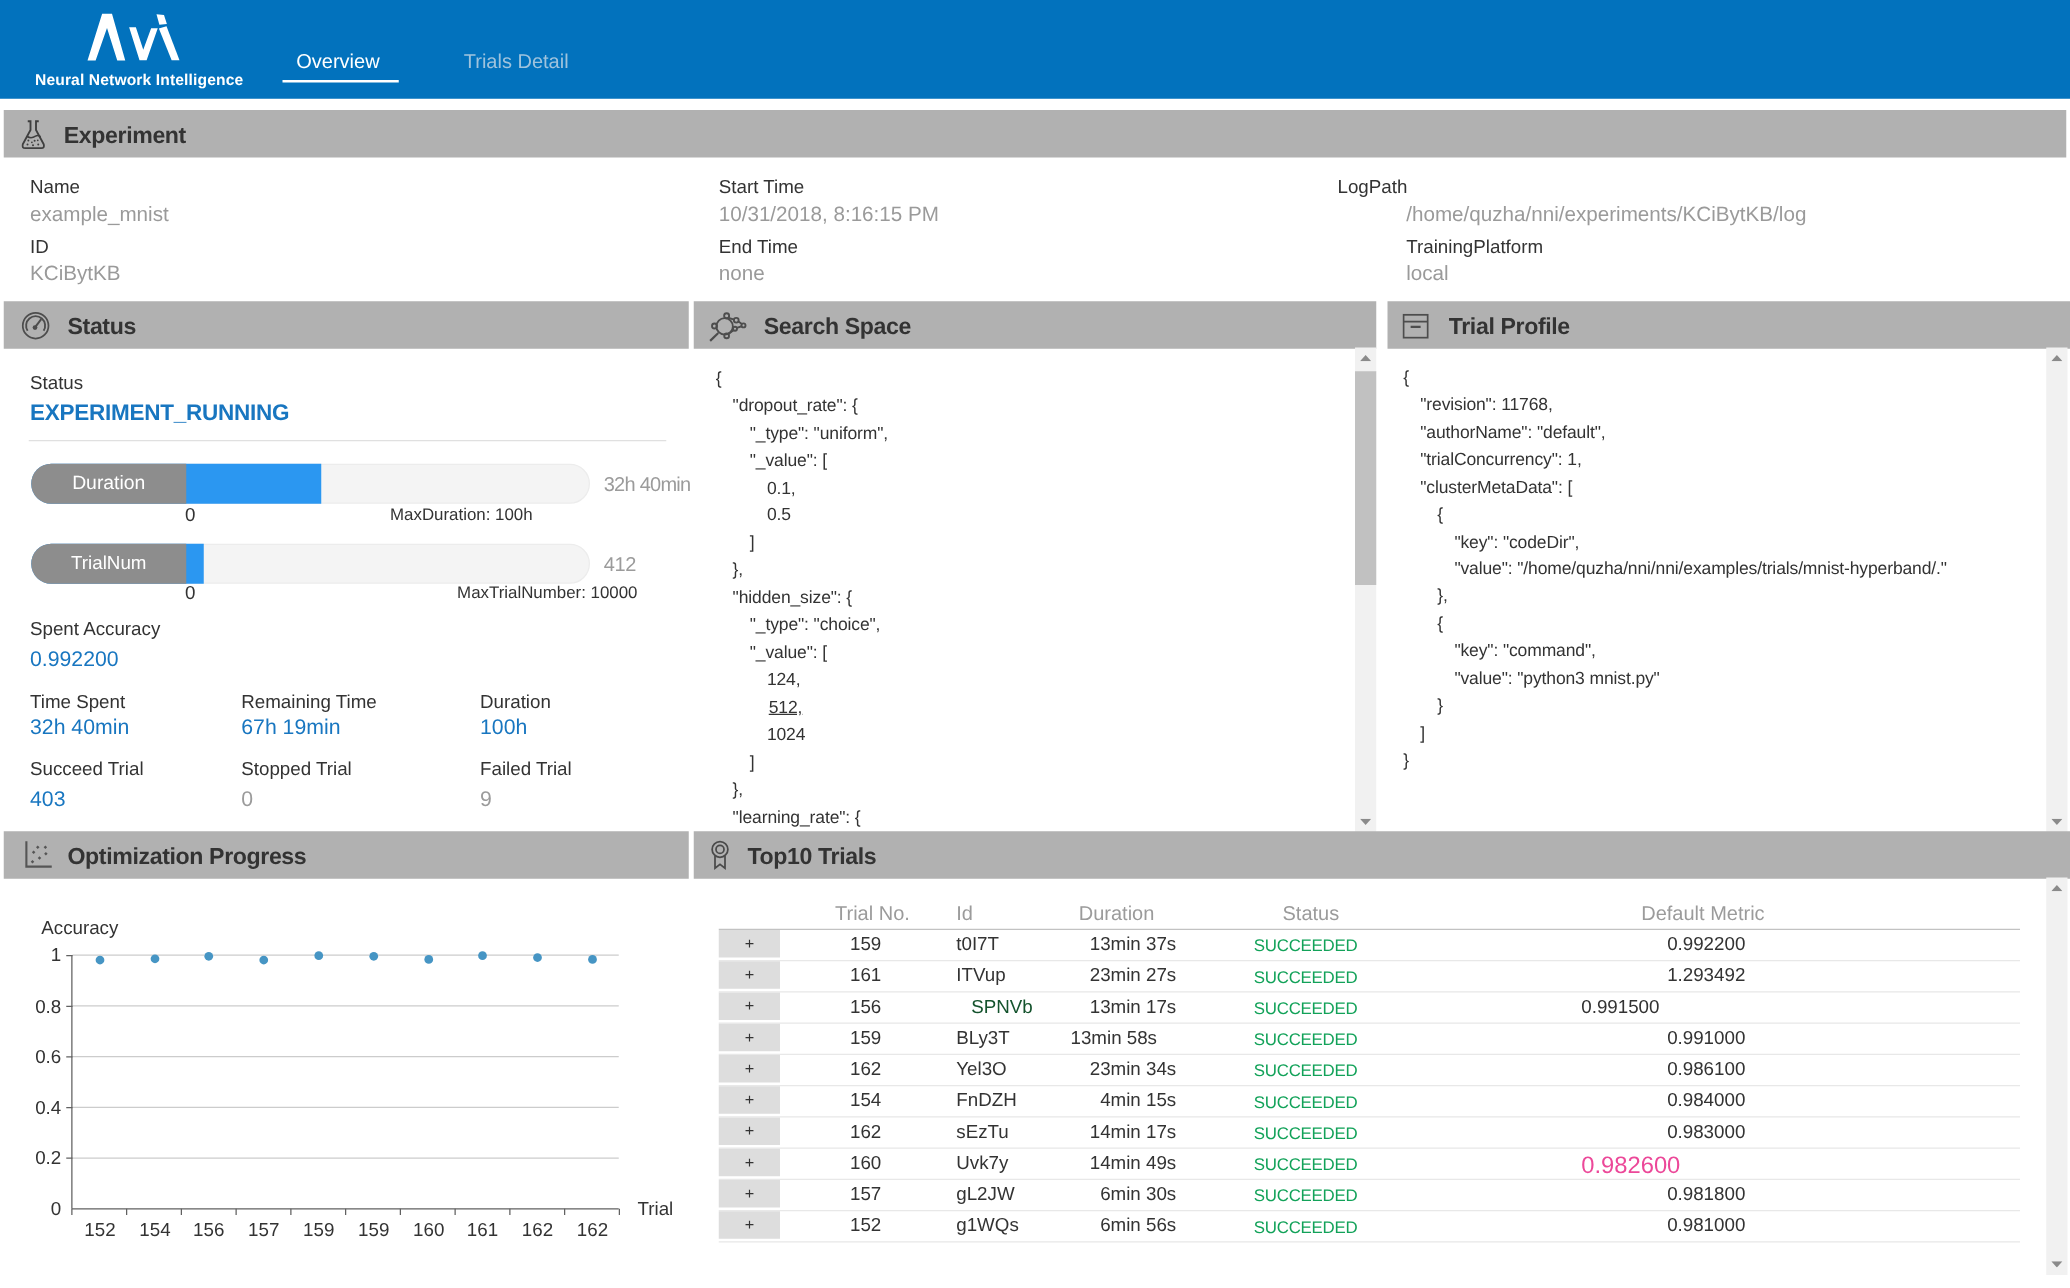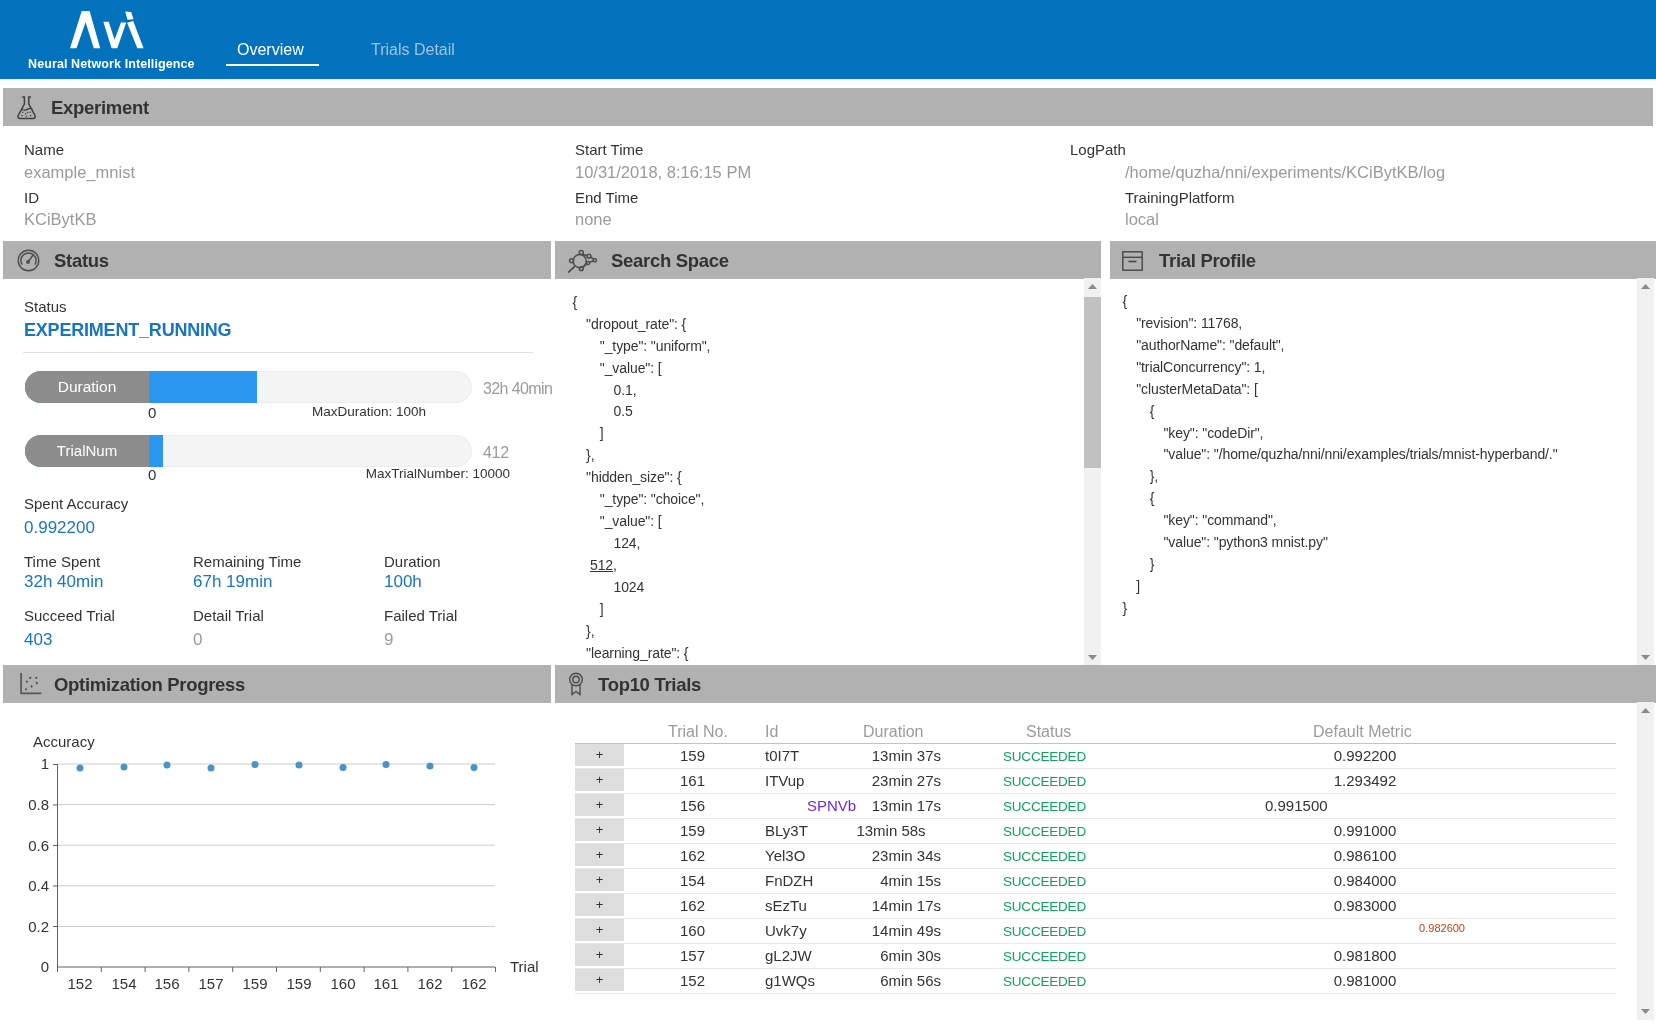--- a/index.html
+++ b/index.html
@@ -110,21 +110,21 @@
 <div class="abs lbl" style="left:24px; top:494.5px;">Spent Accuracy</div>
 <div class="abs bval" style="left:24px; top:517.5px;">0.992200</div>
 
 <div class="abs lbl" style="left:24px; top:553px;">Time Spent</div>
 <div class="abs lbl" style="left:193px; top:553px;">Remaining Time</div>
 <div class="abs lbl" style="left:384px; top:553px;">Duration</div>
 <div class="abs bval" style="left:24px; top:572px;">32h 40min</div>
 <div class="abs bval" style="left:193px; top:572px;">67h 19min</div>
 <div class="abs bval" style="left:384px; top:572px;">100h</div>
 <div class="abs lbl" style="left:24px; top:607px;">Succeed Trial</div>
-<div class="abs lbl" style="left:193px; top:607px;">Detail Trial</div>
+<div class="abs lbl" style="left:193px; top:607px;">Stopped Trial</div>
 <div class="abs lbl" style="left:384px; top:607px;">Failed Trial</div>
 <div class="abs bval" style="left:24px; top:630px;">403</div>
 <div class="abs" style="left:193px; top:630px; font-size:17px; color:#9b9b9b;">0</div>
 <div class="abs" style="left:384px; top:630px; font-size:17px; color:#9b9b9b;">9</div>
 
 <div class="abs band" style="left:555px; top:241px; width:546px;">
   <svg style="left:11px; top:6px;" width="32" height="28" viewBox="0 0 32 28">
     <g stroke="#4d4d4d" stroke-width="1.5" fill="none">
       <circle cx="13.7" cy="14.1" r="6.6"></circle>
       <circle cx="15.3" cy="5.6" r="2"></circle>
@@ -145,21 +145,21 @@
     <div style="left:599.8px; top:337.6px;">"_type": "uniform",</div>
     <div style="left:599.8px; top:359.6px;">"_value": [</div>
     <div style="left:613.5px; top:381.5px;">0.1,</div>
     <div style="left:613.5px; top:403.4px;">0.5</div>
     <div style="left:599.8px; top:425.3px;">]</div>
     <div style="left:586.1px; top:447.2px;">},</div>
     <div style="left:586.1px; top:469.2px;">"hidden_size": {</div>
     <div style="left:599.8px; top:491.1px;">"_type": "choice",</div>
     <div style="left:599.8px; top:513.0px;">"_value": [</div>
     <div style="left:613.5px; top:534.9px;">124,</div>
-    <div style="left:590px; top:556.8px;text-decoration:underline;">512,</div>
+    <div style="left:615px; top:556.8px;text-decoration:underline;">512,</div>
     <div style="left:613.5px; top:578.8px;">1024</div>
     <div style="left:599.8px; top:600.7px;">]</div>
     <div style="left:586.1px; top:622.6px;">},</div>
     <div style="left:586.1px; top:644.5px;">"learning_rate": {</div>
   </div>
 
 <div class="abs sb" style="left:1084px; top:278px; height:388px;">
   <div class="ar" style="top:0;">
       <svg width="9" height="5" viewBox="0 0 9 5">
         <path d="M0,5 L4.5,0 L9,5 Z" fill="#8a8a8a"></path>
@@ -318,21 +318,21 @@
     <div class="abs" style="left:575px; top:768px; width:1041px; height:1px; background:#e8e8e8;"></div>
     <div class="abs" style="left:575px; top:769px; width:49px; height:22px; background:#ddd; color:#333; font-size:13px; text-align:center; line-height:22px;">+</div>
     <div class="abs" style="left:605px; top:772px; width:100px; font-size:15px; color:#333; text-align:right;">161</div>
     <div class="abs" style="left:765px; top:772px; font-size:15px; color:#333;">ITVup</div>
     <div class="abs" style="left:841px; top:772px; width:100px; font-size:15px; color:#333; text-align:right;">23min 27s</div>
     <div class="abs" style="left:1003px; top:773.5px; font-size:13.5px; letter-spacing:-0.2px; color:#12a259;">SUCCEEDED</div>
     <div class="abs" style="left:1265px; top:772px; width:200px; font-size:15px; color:#333; text-align:center;">1.293492</div>
     <div class="abs" style="left:575px; top:793px; width:1041px; height:1px; background:#e8e8e8;"></div>
     <div class="abs" style="left:575px; top:794px; width:49px; height:22px; background:#ddd; color:#333; font-size:13px; text-align:center; line-height:22px;">+</div>
     <div class="abs" style="left:605px; top:797px; width:100px; font-size:15px; color:#333; text-align:right;">156</div>
-    <div class="abs" style="left:807px; top:797px; font-size:15px; color:#6d28d9;">SPNVb</div>
+    <div class="abs" style="left:777px; top:797px; font-size:15px; color:#14532d;">SPNVb</div>
     <div class="abs" style="left:841px; top:797px; width:100px; font-size:15px; color:#333; text-align:right;">13min 17s</div>
     <div class="abs" style="left:1003px; top:798.5px; font-size:13.5px; letter-spacing:-0.2px; color:#12a259;">SUCCEEDED</div>
     <div class="abs" style="left:1265px; top:797px; width:200px; font-size:15px; color:#333; text-align:left;">0.991500</div>
     <div class="abs" style="left:575px; top:818px; width:1041px; height:1px; background:#e8e8e8;"></div>
     <div class="abs" style="left:575px; top:819px; width:49px; height:22px; background:#ddd; color:#333; font-size:13px; text-align:center; line-height:22px;">+</div>
     <div class="abs" style="left:605px; top:822px; width:100px; font-size:15px; color:#333; text-align:right;">159</div>
     <div class="abs" style="left:765px; top:822px; font-size:15px; color:#333;">BLy3T</div>
     <div class="abs" style="left:841px; top:822px; width:100px; font-size:15px; color:#333; text-align:center;">13min 58s</div>
     <div class="abs" style="left:1003px; top:823.5px; font-size:13.5px; letter-spacing:-0.2px; color:#12a259;">SUCCEEDED</div>
     <div class="abs" style="left:1265px; top:822px; width:200px; font-size:15px; color:#333; text-align:center;">0.991000</div>
@@ -356,21 +356,21 @@
     <div class="abs" style="left:765px; top:897px; font-size:15px; color:#333;">sEzTu</div>
     <div class="abs" style="left:841px; top:897px; width:100px; font-size:15px; color:#333; text-align:right;">14min 17s</div>
     <div class="abs" style="left:1003px; top:898.5px; font-size:13.5px; letter-spacing:-0.2px; color:#12a259;">SUCCEEDED</div>
     <div class="abs" style="left:1265px; top:897px; width:200px; font-size:15px; color:#333; text-align:center;">0.983000</div>
     <div class="abs" style="left:575px; top:918px; width:1041px; height:1px; background:#e8e8e8;"></div>
     <div class="abs" style="left:575px; top:919px; width:49px; height:22px; background:#ddd; color:#333; font-size:13px; text-align:center; line-height:22px;">+</div>
     <div class="abs" style="left:605px; top:922px; width:100px; font-size:15px; color:#333; text-align:right;">160</div>
     <div class="abs" style="left:765px; top:922px; font-size:15px; color:#333;">Uvk7y</div>
     <div class="abs" style="left:841px; top:922px; width:100px; font-size:15px; color:#333; text-align:right;">14min 49s</div>
     <div class="abs" style="left:1003px; top:923.5px; font-size:13.5px; letter-spacing:-0.2px; color:#12a259;">SUCCEEDED</div>
-    <div class="abs" style="left:1265px; top:922px; width:200px; font-size:11px; color:#c2410c; text-align:right;">0.982600</div>
+    <div class="abs" style="left:1265px; top:922px; width:200px; font-size:19px; color:#ec4899; text-align:left;">0.982600</div>
     <div class="abs" style="left:575px; top:943px; width:1041px; height:1px; background:#e8e8e8;"></div>
     <div class="abs" style="left:575px; top:944px; width:49px; height:22px; background:#ddd; color:#333; font-size:13px; text-align:center; line-height:22px;">+</div>
     <div class="abs" style="left:605px; top:947px; width:100px; font-size:15px; color:#333; text-align:right;">157</div>
     <div class="abs" style="left:765px; top:947px; font-size:15px; color:#333;">gL2JW</div>
     <div class="abs" style="left:841px; top:947px; width:100px; font-size:15px; color:#333; text-align:right;">6min 30s</div>
     <div class="abs" style="left:1003px; top:948.5px; font-size:13.5px; letter-spacing:-0.2px; color:#12a259;">SUCCEEDED</div>
     <div class="abs" style="left:1265px; top:947px; width:200px; font-size:15px; color:#333; text-align:center;">0.981800</div>
     <div class="abs" style="left:575px; top:968px; width:1041px; height:1px; background:#e8e8e8;"></div>
     <div class="abs" style="left:575px; top:969px; width:49px; height:22px; background:#ddd; color:#333; font-size:13px; text-align:center; line-height:22px;">+</div>
     <div class="abs" style="left:605px; top:972px; width:100px; font-size:15px; color:#333; text-align:right;">152</div>

